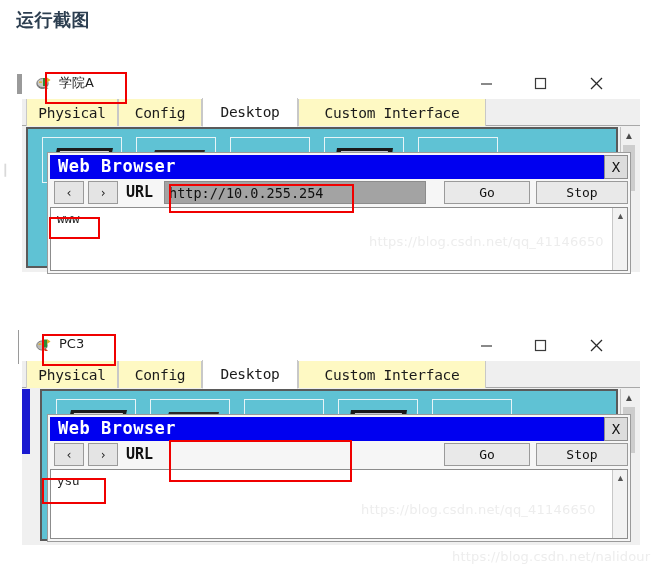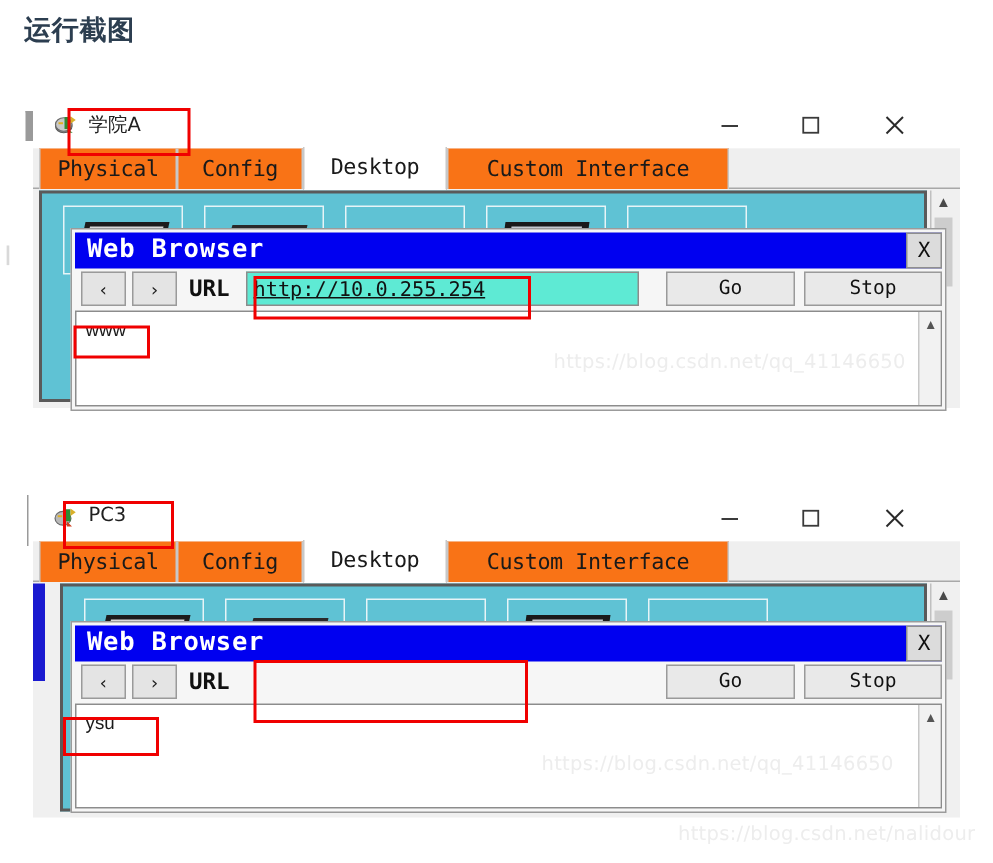--- a/index.html
+++ b/index.html
@@ -49,21 +49,21 @@
     position: absolute; left: 0; height: 27px; width: 100%;
     background: #efefef; border-bottom: 1px solid #a8a8a8;
   }
   .pt-tab {
     position: absolute; top: 0; height: 27px;
     display: flex; align-items: center; justify-content: center;
     font-size: 14.5px; color: #1a1a1a;
     font-family: "DejaVu Sans Mono","Liberation Mono", monospace;
     letter-spacing: -0.3px;
     border-left: 1px solid #c8c8c8; border-right: 1px solid #c8c8c8;
-    background: #f97316;
+    background: #fef9c3;
   }
   .pt-tab.active {
     background: #ffffff; border-bottom: 1px solid #ffffff;
     top: -1px; height: 29px;
   }
 
   
   .pt-desktop {
     position: absolute; background: #5fc2d4;
     border: 2px solid #5a5a5a;
@@ -125,42 +125,42 @@
     font-family: "DejaVu Sans Mono","Liberation Mono", monospace;
   }
   .urllabel {
     position: absolute; top: 2px;
     font-size: 15px; color:#111;
     font-family: "DejaVu Sans Mono","Liberation Mono", monospace;
     font-weight: 600;
   }
   .urlinput {
     position: absolute; top: 0; height: 23px;
-    background: #5eead4; border: 1px solid #8c8c8c;
+    background: #a3a3a3; border: 1px solid #8c8c8c;
     font-size: 13.5px; color:#111;
     padding: 3px 0 0 4px;
     font-family: "DejaVu Sans Mono","Liberation Mono", monospace;
-    white-space: nowrap; overflow: hidden; text-decoration: underline;
+    white-space: nowrap; overflow: hidden;
   }
   .wbbtn {
     position: absolute; top: 0; height: 23px;
     background: #e9e9e9; border: 1px solid #9a9a9a;
     display:flex; align-items:center; justify-content:center;
     font-size: 13px; color:#111;
     font-family: "DejaVu Sans Mono","Liberation Mono", monospace;
   }
   .wb-content {
     position: absolute; left: 2px; right: 2px; bottom: 2px;
     background: #ffffff; border: 1px solid #8c8c8c;
     overflow: hidden;
   }
   .wb-content .body-text {
     position: absolute; left: 6px; top: 5px;
     font-size: 12.5px; color: #1a1a1a;
-    font-family: Liberation Sans, sans-serif;
+    font-family: Liberation Mono, monospace;
   }
   .wb-vscroll {
     position:absolute; right: 0; top: 0; bottom: 0; width: 15px;
     background:#f2f2f2; border-left:1px solid #c7c7c7;
   }
   .wb-vscroll .arrow {
     position:absolute; left:0; top:0; width:15px; height:15px;
     display:flex; align-items:center; justify-content:center;
     color:#555; font-size:9px;
   }

